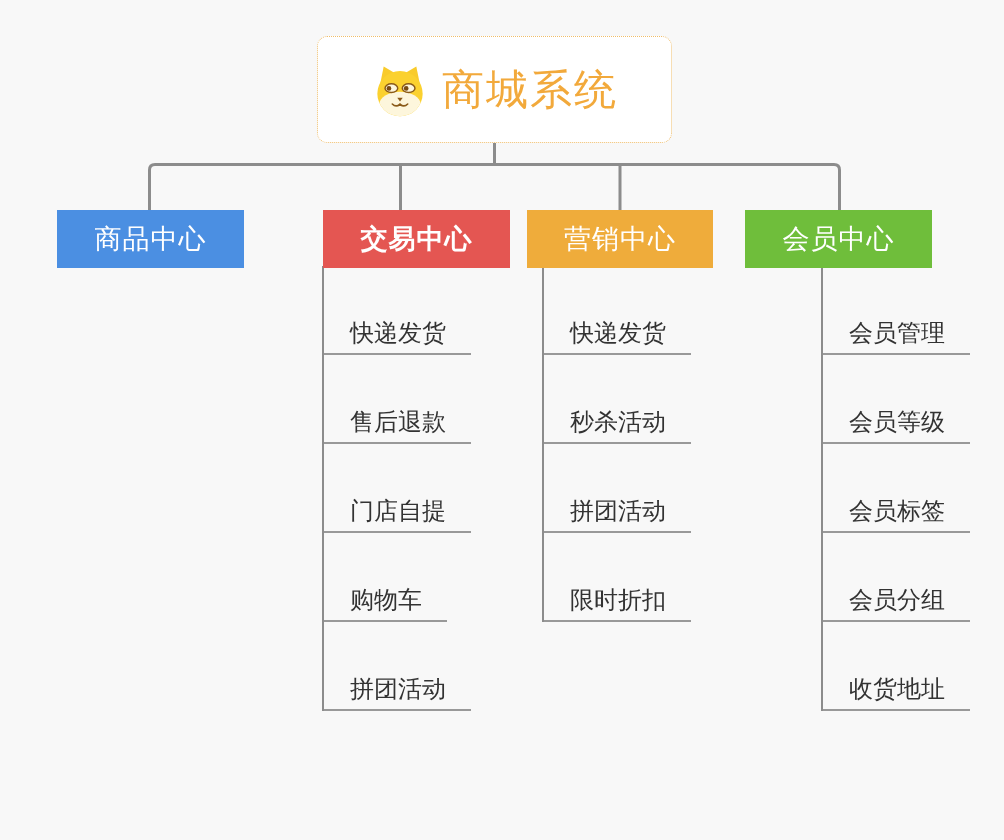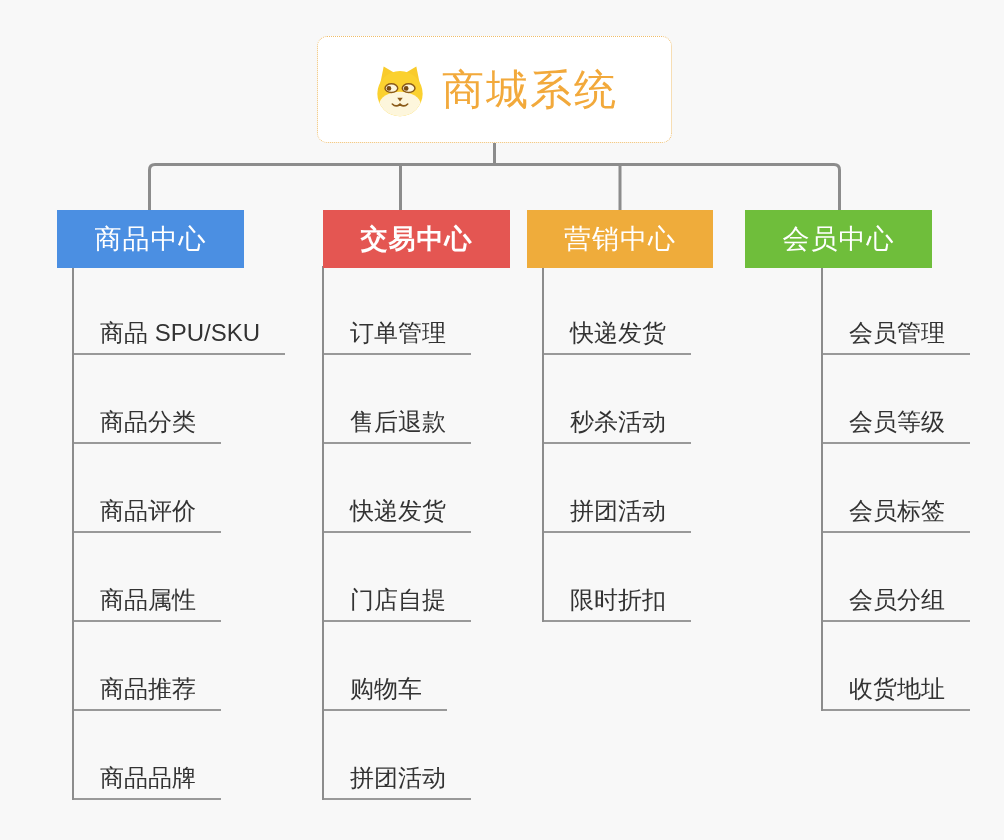--- a/index.html
+++ b/index.html
@@ -119,51 +119,28 @@
       <ellipse cx="41.5" cy="28" rx="7" ry="4.8" fill="#fdf6dc" stroke="#8a5a19" stroke-width="1.6"></ellipse>
       <circle cx="19.8" cy="28.3" r="2.6" fill="#7a4b12"></circle>
       <circle cx="38.8" cy="28.3" r="2.6" fill="#7a4b12"></circle>
       <path d="M29 38.5 h6 l-3 4.2 z" fill="#8a5a19"></path>
       <path d="M23.5 45.5 q4.2 4.2 8.5 0 q4.3 4.2 8.5 0" stroke="#8a5a19" stroke-width="1.8" fill="none" stroke-linecap="round"></path>
     </svg>
     <span class="root-title">商城系统</span>
   </div>
 
   <div class="branch-header bh-0" style="background: rgb(75, 143, 226);">商品中心</div>
-  <div class="items it-0">
-    <div class="item">
-        <span class="item-label">商品 SPU/SKU</span>
-      </div>
-    <div class="item">
-        <span class="item-label">商品分类</span>
-      </div>
-    <div class="item">
-        <span class="item-label">商品评价</span>
-      </div>
-    <div class="item">
-        <span class="item-label">商品属性</span>
-      </div>
-    <div class="item">
-        <span class="item-label">商品推荐</span>
-      </div>
-    <div class="item">
-        <span class="item-label">商品品牌</span>
-      </div>
-  </div>
 
   <div class="branch-header bh-1" style="background: rgb(228, 86, 82);">交易中心</div>
   <div class="items it-1">
     <div class="item">
-        <span class="item-label">订单管理</span>
+        <span class="item-label">快递发货</span>
       </div>
     <div class="item">
         <span class="item-label">售后退款</span>
-      </div>
-    <div class="item">
-        <span class="item-label">快递发货</span>
       </div>
     <div class="item">
         <span class="item-label">门店自提</span>
       </div>
     <div class="item">
         <span class="item-label">购物车</span>
       </div>
     <div class="item">
         <span class="item-label">拼团活动</span>
       </div>

